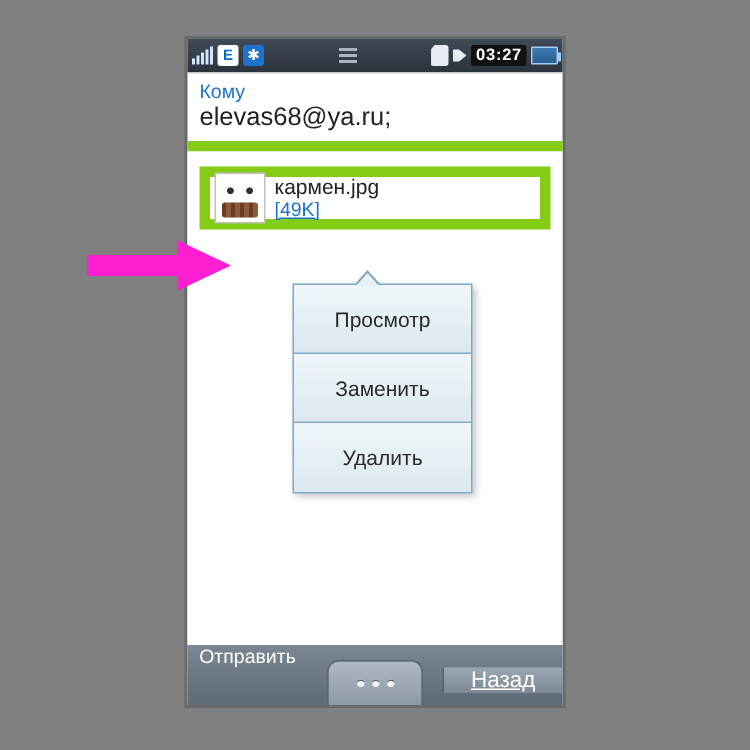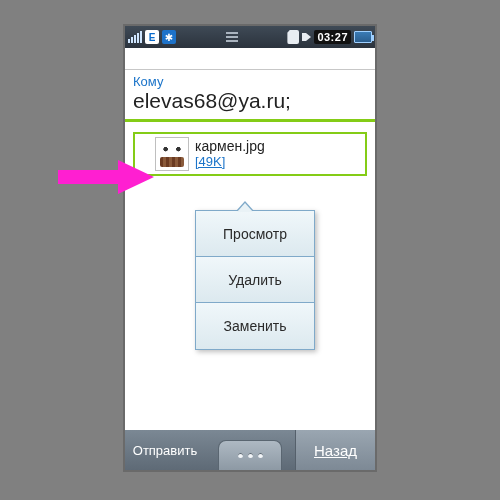--- a/index.html
+++ b/index.html
@@ -95,41 +95,40 @@
   }
   .batt::after{
     content:'';position:absolute;right:-3px;top:3px;width:2px;height:6px;background:#9fd0ff;
   }
   
   .to-label {
     color:#1b74c9;
     font-size:13px;
     padding:4px 8px 0 8px;
     border-top:1px solid #c7c7c7;
-    margin-top:21px;
   }
   .to-value {
-    font-size:21px;
+    font-size:17px;
     color:#222;
     padding:0 8px 6px 8px;
-    border-bottom:3px solid #84cc16;
+    border-bottom:7px solid #84cc16;
   }
   .content {
     flex:1;
     position:relative;
     background:#fff;
   }
   
   .attach {
     margin:10px 8px 0 8px;
-    border:2px solid #84cc16;
+    border:7px solid #84cc16;
     height:42px;
     display:flex;
     align-items:center;
-    padding:20px;
+    padding:3px;
     gap:6px;
   }
   .thumb {
     width:34px;height:34px;border:1px solid #bfbfbf;
     background:
       radial-gradient(circle at 30% 35%, #333 0 2px, transparent 2.5px),
       radial-gradient(circle at 70% 35%, #333 0 2px, transparent 2.5px),
       linear-gradient(#fff,#fff);
     position:relative;
   }
@@ -178,20 +177,21 @@
     background:linear-gradient(#f0f7fa,#dce9ef);
   }
   .menu-item:last-child{border-bottom:none;}
   
   .bottombar{
     height:40px;
     background:linear-gradient(#7b8894,#5e6a76);
     display:flex;
     align-items:stretch;
     position:relative;
+    flex-direction:column;
   }
   .soft-left,.soft-right{
     color:#fff;font-size:13px;
     display:flex;align-items:center;justify-content:center;
     width:80px;
   }
   .soft-right{
     margin-left:auto;
     background:linear-gradient(#9aa6b1,#7d8995);
     border-left:1px solid #55606b;
@@ -258,22 +258,22 @@
     <div class="attach">
       <div class="thumb"></div>
       <div class="attach-text">
         <span>кармен.jpg</span>
         <span class="attach-size">[49K]</span>
       </div>
     </div>
 
     <div class="menu">
       <div class="menu-item">Просмотр</div>
+      <div class="menu-item">Заменить</div>
       <div class="menu-item">Удалить</div>
-      <div class="menu-item">Заменить</div>
     </div>
   </div>
 
   <div class="bottombar">
     <div class="soft-left">Отправить</div>
     <div class="center-tab">
         <span></span>
         <span></span>
         <span></span>
       </div>

